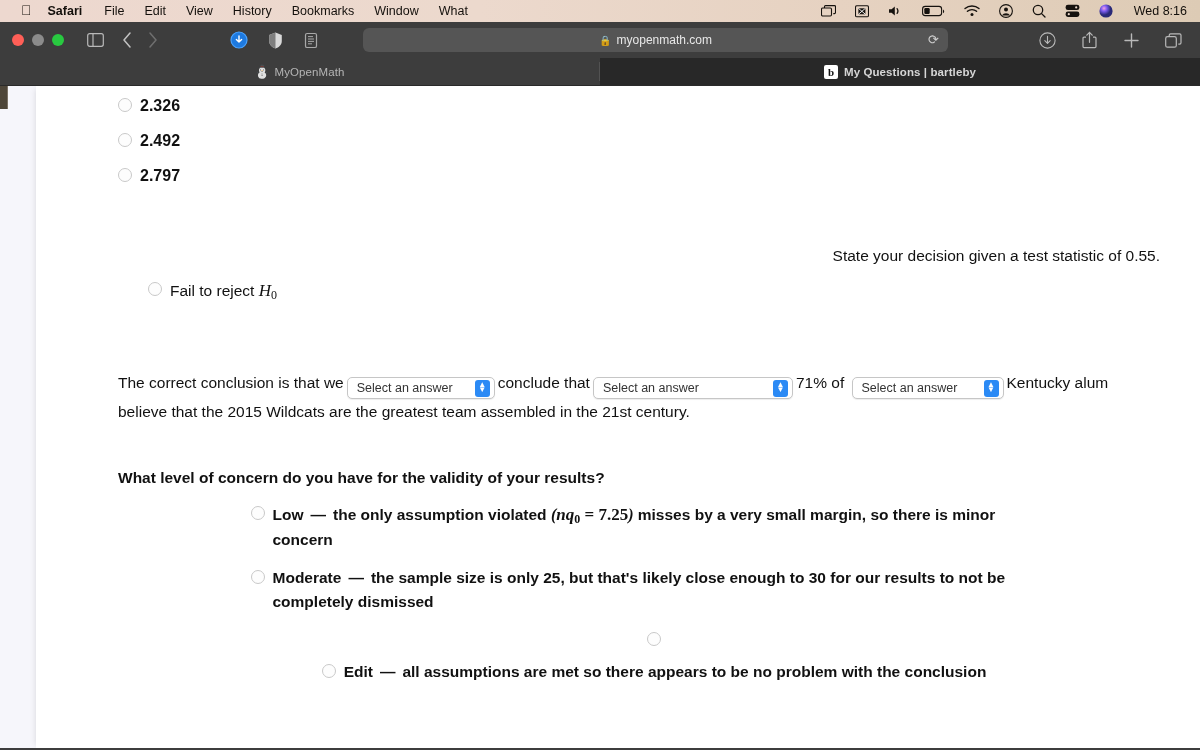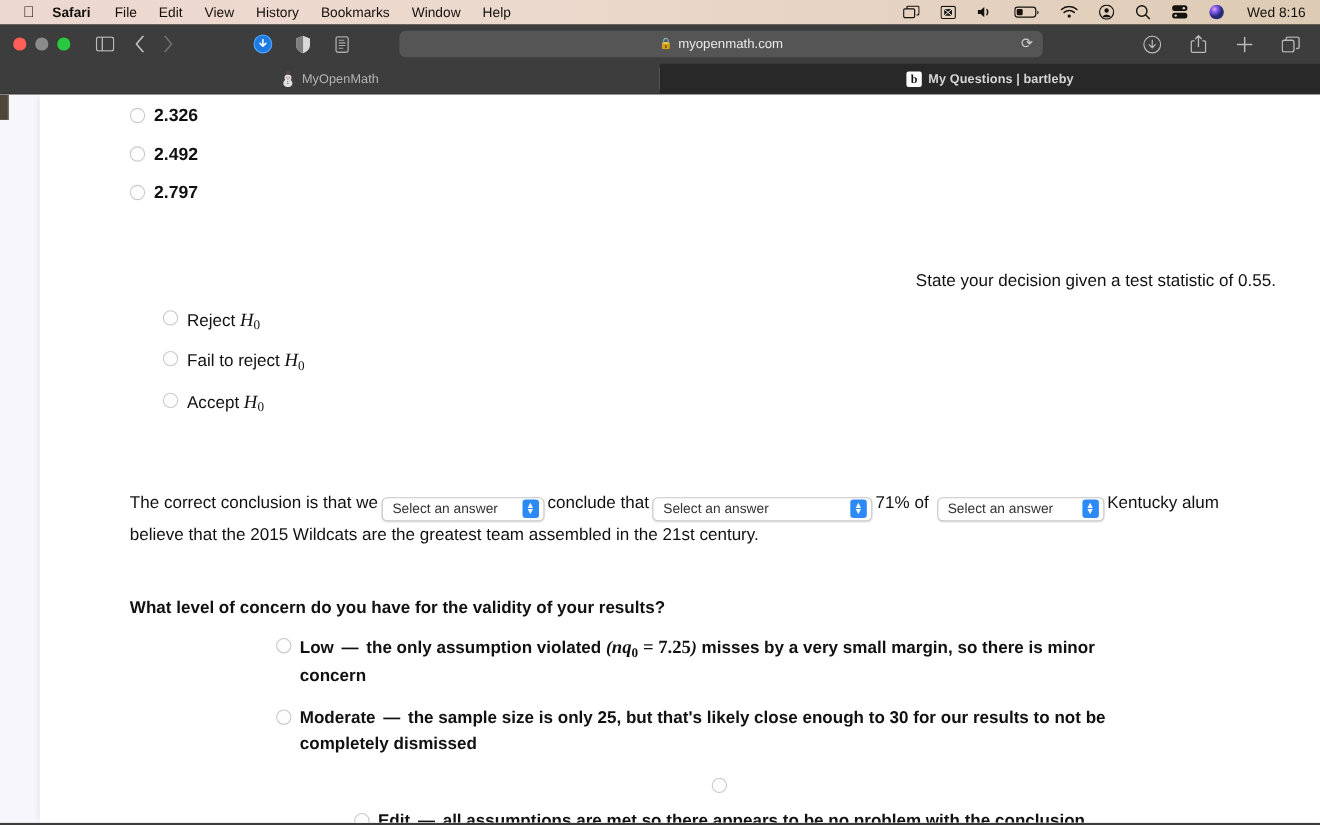--- a/index.html
+++ b/index.html
@@ -180,21 +180,21 @@
 
 <div class="menubar">
   <span class="apple"></span>
   <span class="mi bold">Safari</span>
   <span class="mi">File</span>
   <span class="mi">Edit</span>
   <span class="mi">View</span>
   <span class="mi">History</span>
   <span class="mi">Bookmarks</span>
   <span class="mi">Window</span>
-  <span class="mi">Help</span>
+  <span class="mi">What</span>
 
   <div class="menubar-right">
     <span class="sysicon">
       <svg width="15" height="13" viewBox="0 0 15 13">
           <rect x="0.5" y="3" width="10" height="8" rx="1.2" fill="none" stroke="#16120e" stroke-width="1.1"></rect>
           <path d="M3.5 3V1.6A1 1 0 014.5.6h9a1 1 0 011 1v6a1 1 0 01-1 1h-1.2" fill="none" stroke="#16120e" stroke-width="1.1"></path>
         </svg>
     </span>
     <span class="sysicon">
       <svg width="14" height="13" viewBox="0 0 14 13">
@@ -372,29 +372,21 @@
             <span class="radio"></span>
             <span class="radio-label">2.797</span>
           </div>
         </div>
 
         <div class="blk-decision">
           <div class="qtext">State your decision given a test statistic of 0.55.</div>
           <div class="opts">
             <div class="radio-row">
               <span class="radio"></span>
-              <span class="radio-label"><span>Reject </span><span class="mathvar">H</span><span class="mathsub">0</span></span>
-            </div>
-            <div class="radio-row">
-              <span class="radio"></span>
               <span class="radio-label"><span>Fail to reject </span><span class="mathvar">H</span><span class="mathsub">0</span></span>
-            </div>
-            <div class="radio-row">
-              <span class="radio"></span>
-              <span class="radio-label"><span>Accept </span><span class="mathvar">H</span><span class="mathsub">0</span></span>
             </div>
           </div>
         </div>
 
         <div class="blk-conclusion">
           <div class="conc-line"><span class="w">The correct conclusion is that we</span><span class="selectbox sel-w1">
                 <span class="sv">Select an answer</span>
                 <span class="chev">
                   <span>▲</span>
                   <span>▼</span>

